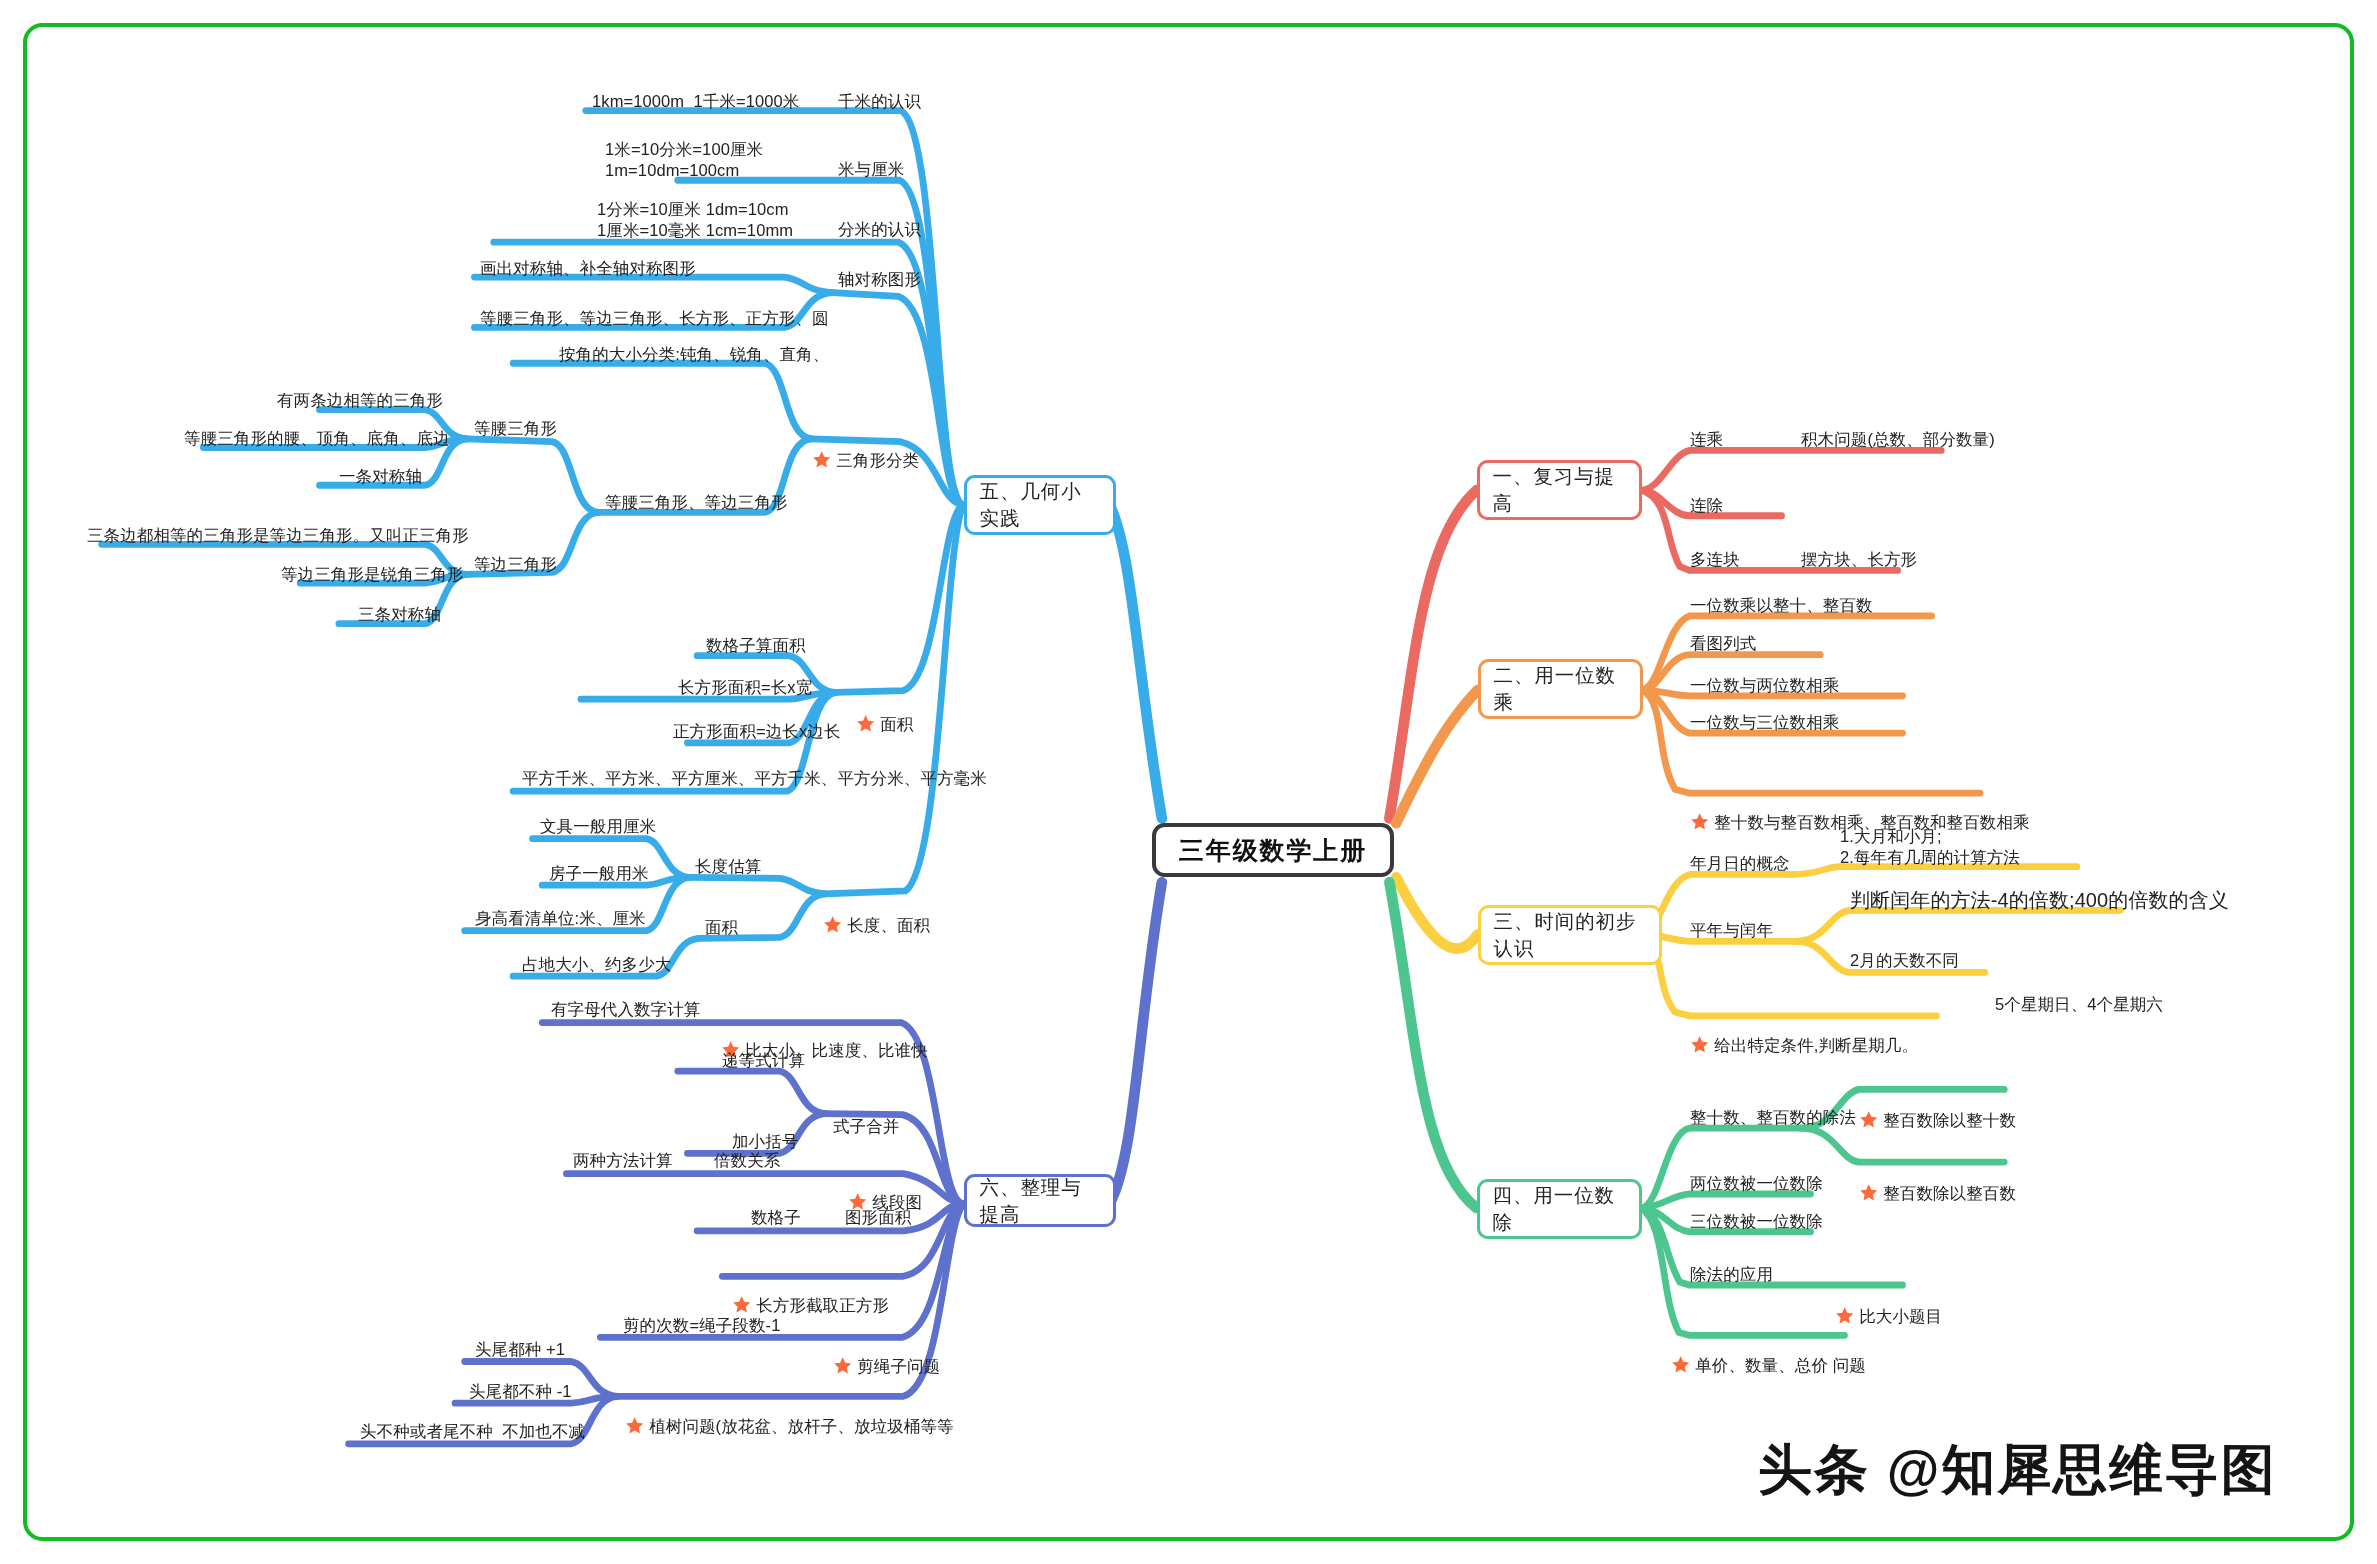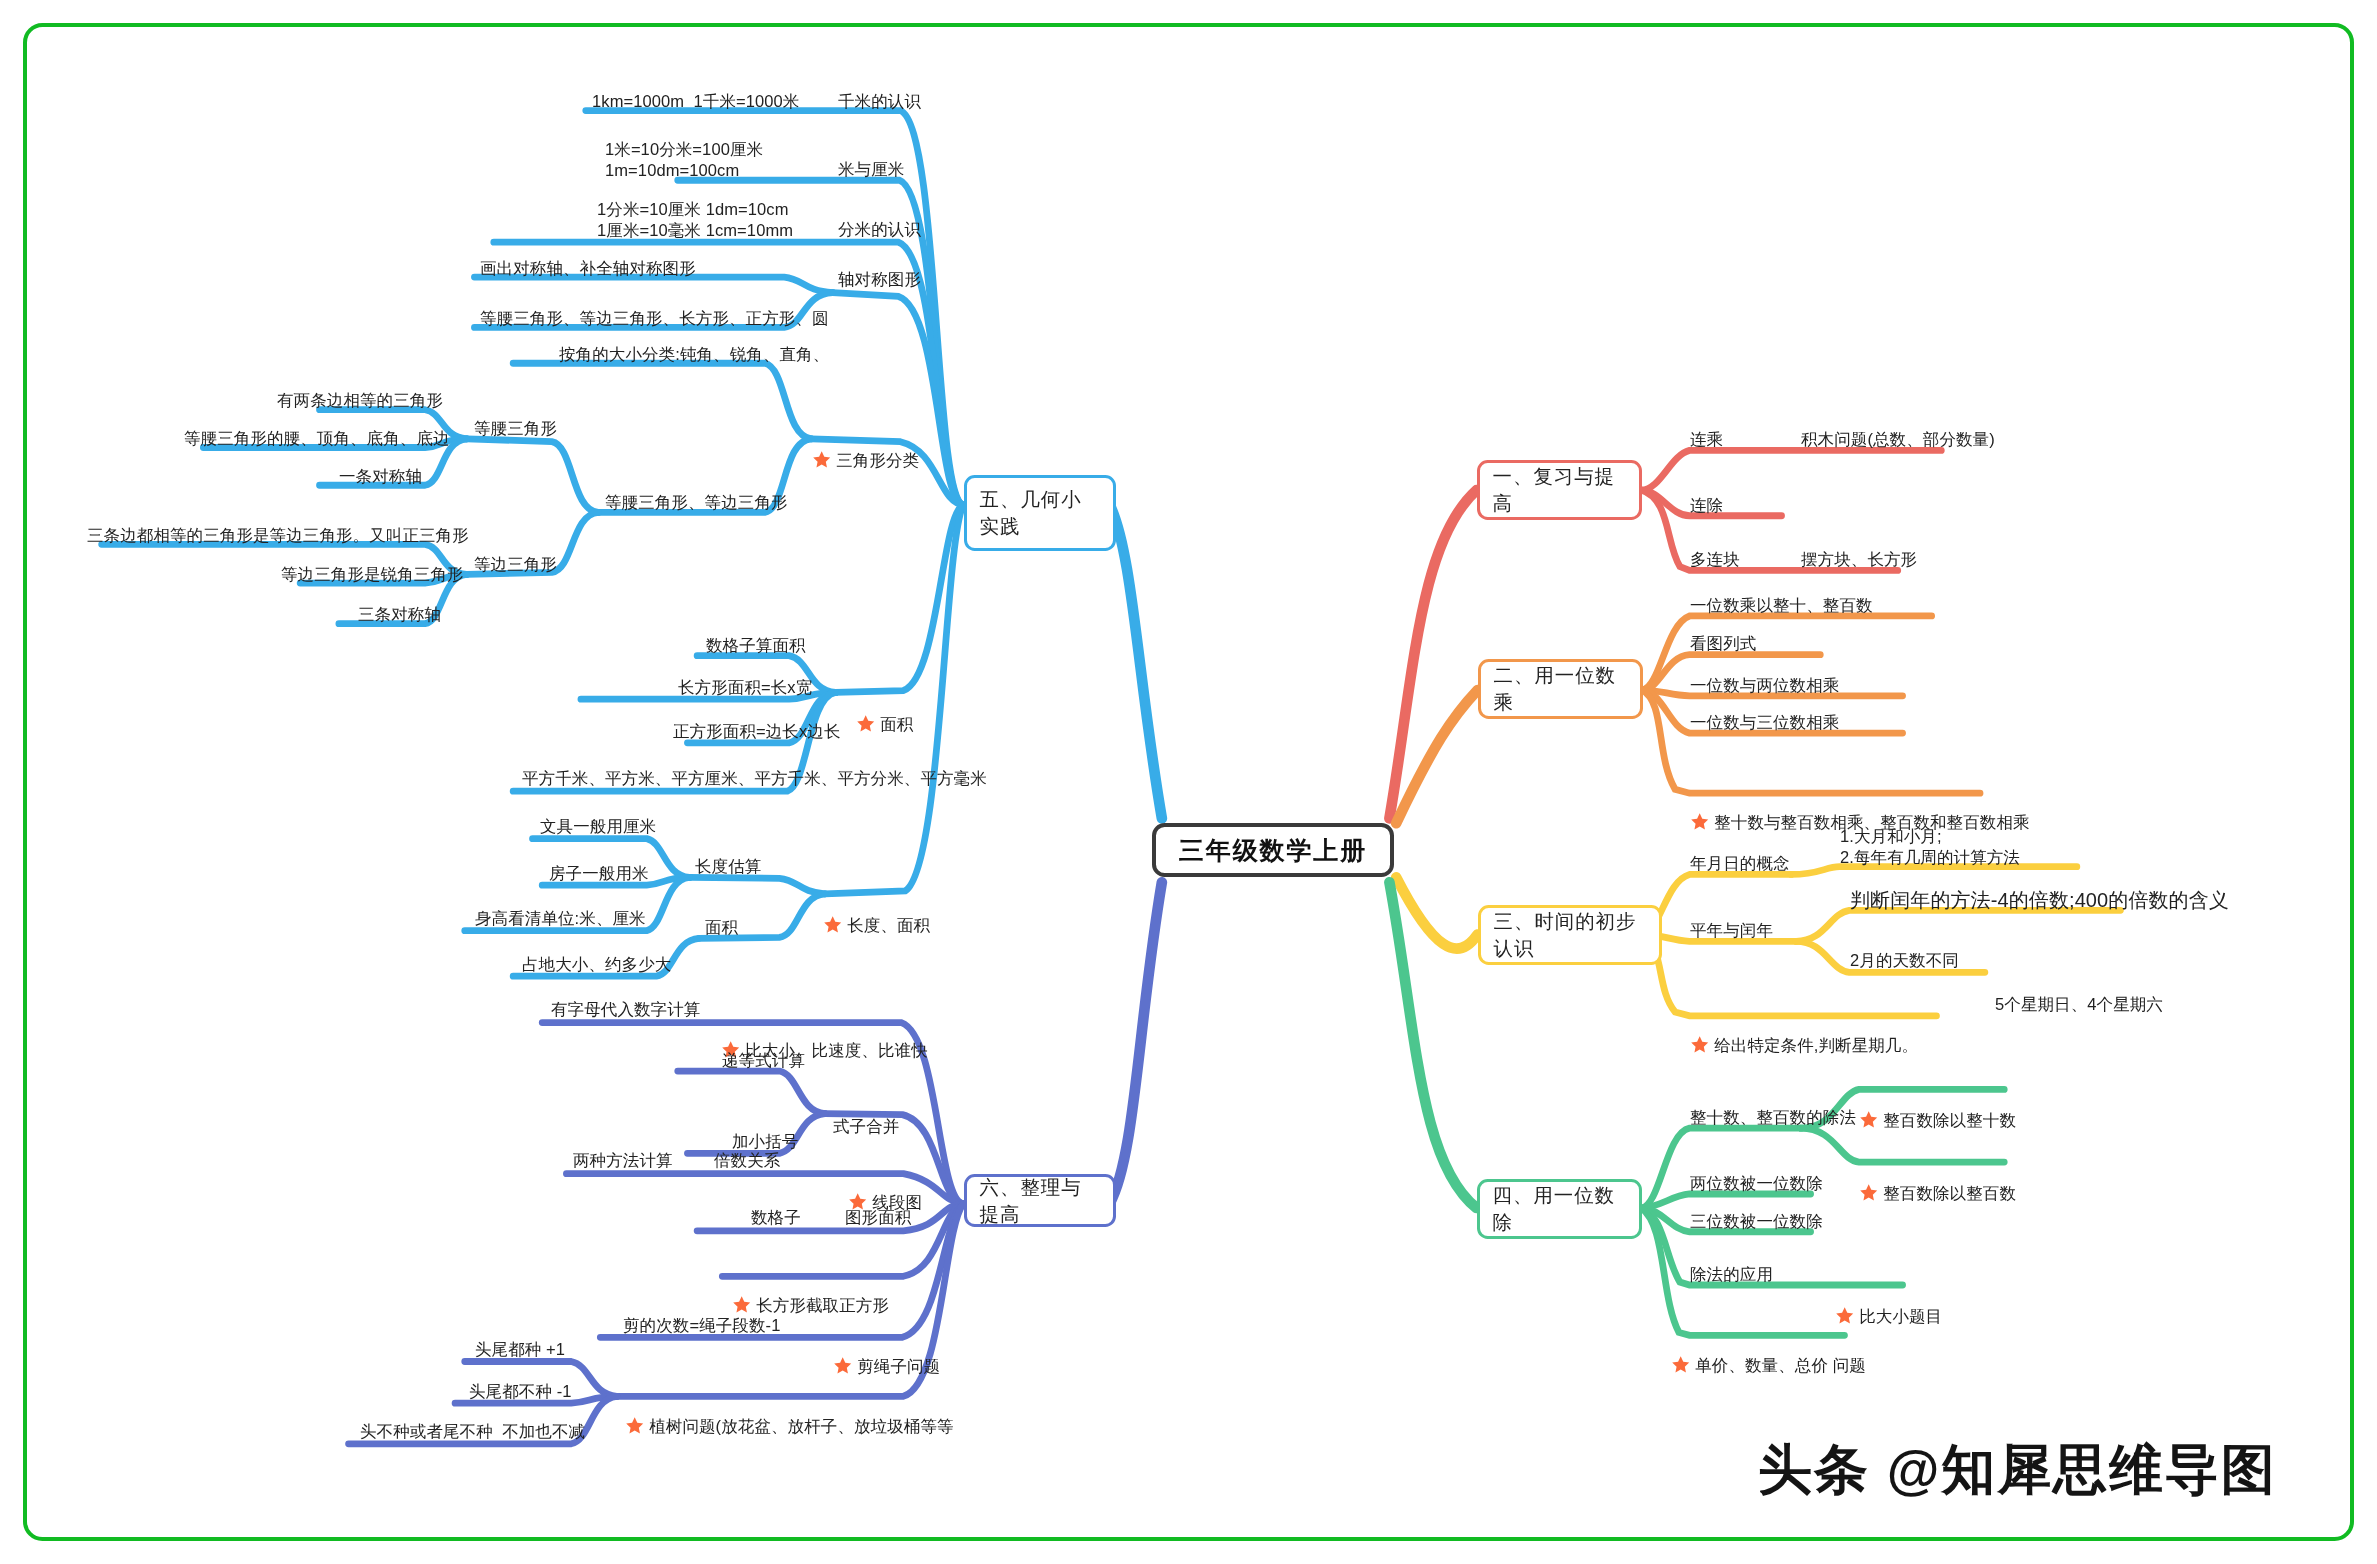--- a/index.html
+++ b/index.html
@@ -211,21 +211,21 @@
   </div>
 
   <div class="node" style="left:1478px; top:905px; width:184px; height:60px; border-color:#fbcf3f;">
     <span>三、时间的初步认识</span>
   </div>
 
   <div class="node" style="left:1477px; top:1179px; width:165px; height:60px; border-color:#4cc68e;">
     <span>四、用一位数除</span>
   </div>
 
-  <div class="node" style="left:964px; top:475px; width:152px; height:76px; border-color:#38ace8;">
+  <div class="node" style="left:964px; top:475px; width:152px; height:60px; border-color:#38ace8;">
     <span>五、几何小实践</span>
   </div>
 
   <div class="node" style="left:964px; top:1174px; width:152px; height:53px; border-color:#5e71cc;">
     <span>六、整理与提高</span>
   </div>
 
   <div class="lbl" style="left:1690px; top:429px;">连乘</div>
   <div class="lbl" style="left:1801px; top:429px;">积木问题(总数、部分数量)</div>
   <div class="lbl" style="left:1690px; top:495px;">连除</div>

